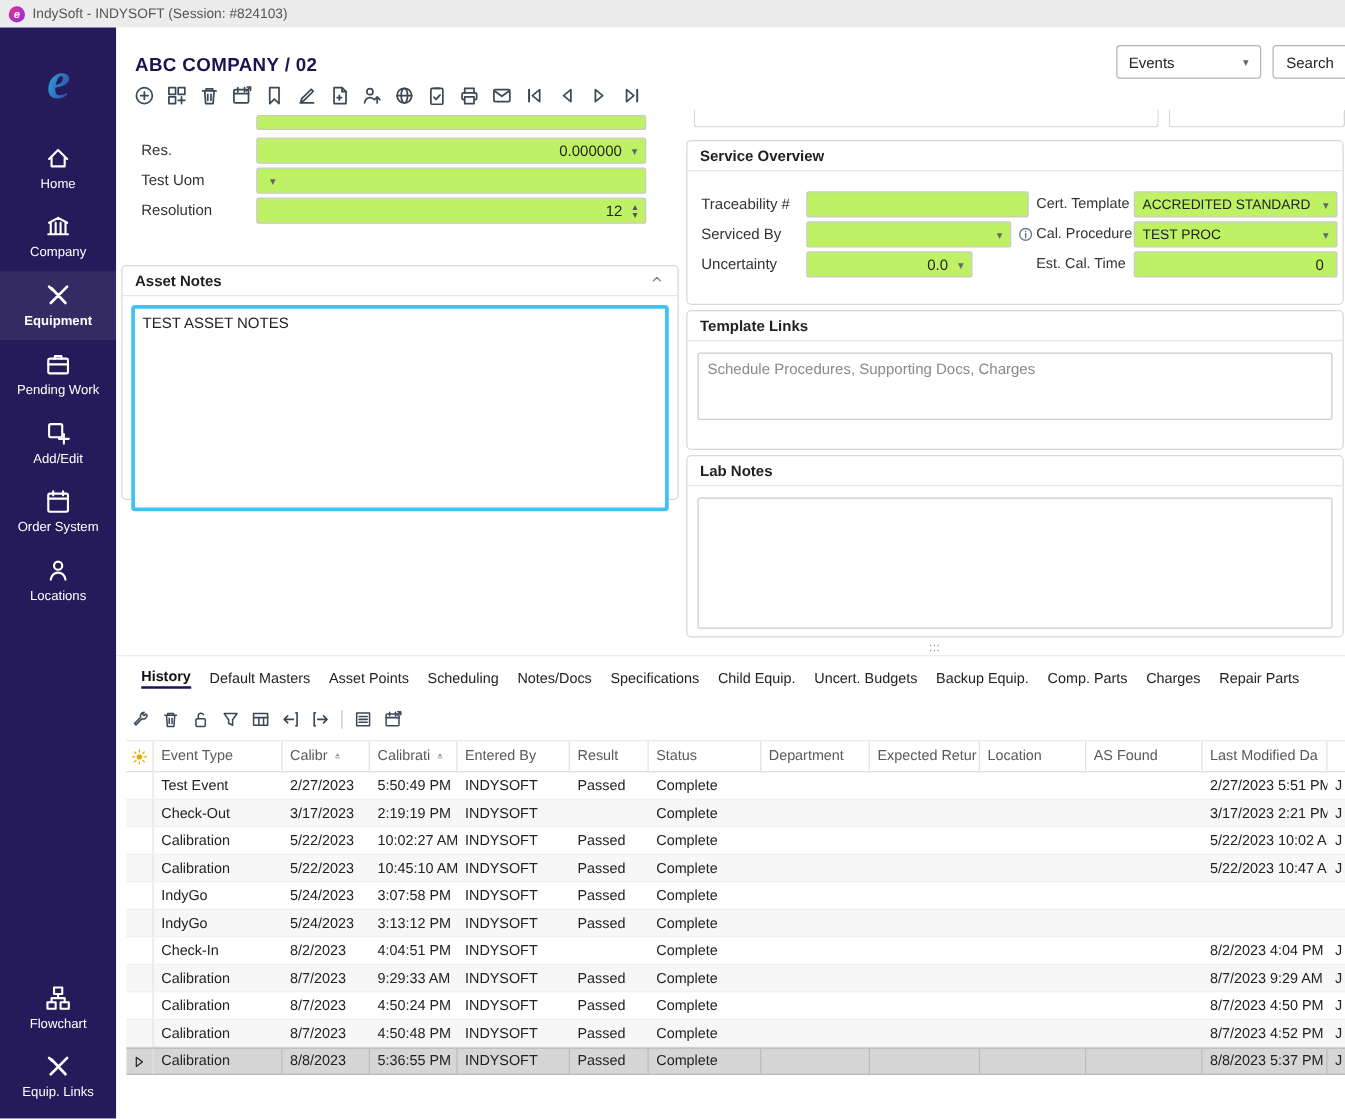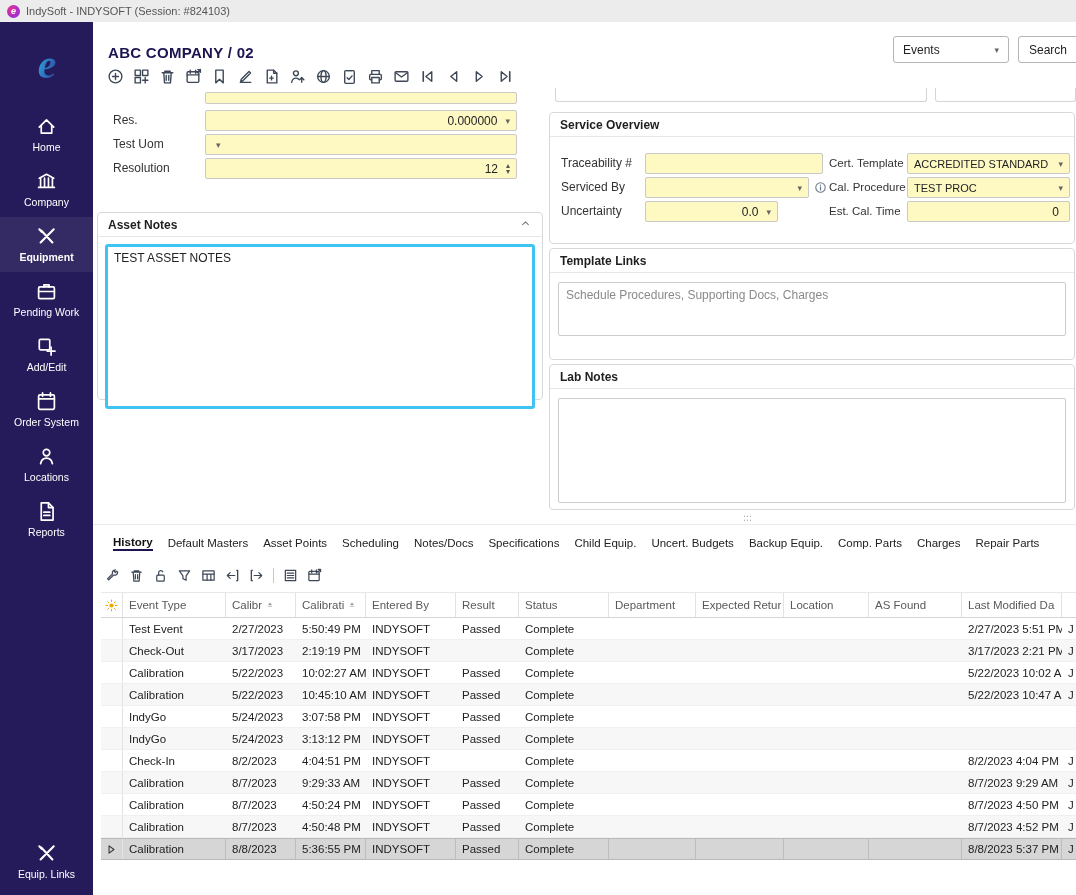--- a/index.html
+++ b/index.html
@@ -24,21 +24,21 @@
   .events-select{position:absolute;left:800px;top:14px;width:116px;height:27px;border:1px solid #b5b5b5;border-radius:3px;background:#fff;display:flex;align-items:center;justify-content:space-between;padding:0 9px;color:#222;cursor:pointer}
   .search-btn{position:absolute;left:925px;top:14px;width:72px;height:27px;border:1px solid #b5b5b5;border-radius:3px;background:#fff;color:#222;display:flex;align-items:center;padding-left:10px;cursor:pointer}
   .toolbar{position:absolute;display:flex;gap:9px;align-items:center;color:#3d4756}
   .toolbar .icon svg{width:17px;height:17px}
   .grid-toolbar .icon svg{width:15px;height:15px}
   .tbtn{background:none;border:none;padding:0;cursor:pointer;color:#3d4756;display:inline-flex}
   .vsep{width:1px;height:15px;background:#c7c7c7;display:inline-block}
   .icon{display:inline-flex}
   
   .field-label{position:absolute;font-size:12px;color:#333;line-height:21px;white-space:nowrap}
-  .input{position:absolute;height:21px;border:1px solid #c9c9c9;border-radius:2px;background:#fef9c3;font-size:12px;color:#222;display:flex;align-items:center;padding:0 6px}
+  .input{position:absolute;height:21px;border:1px solid #c9c9c9;border-radius:2px;background:#bef264;font-size:12px;color:#222;display:flex;align-items:center;padding:0 6px}
   .input .val{flex:1;white-space:nowrap;overflow:hidden}
   .input.right .val{text-align:right;padding-right:4px}
   .input.small{font-size:11px}
   .chev{color:#666;font-size:9px;margin-left:4px}
   .spin{display:flex;flex-direction:column;margin-left:4px}
   .spin span{font-size:8px;line-height:6px;color:#555}
   .cutoff-box{position:absolute;border:1px solid #d5d5d5;border-top:none;background:#fff}
   
   .panel{position:absolute;border:1px solid #d8d8d8;border-radius:4px;background:#fff}
   .panel-header{height:24px;border-bottom:1px solid #e6e6e6;display:flex;align-items:center;justify-content:space-between;padding:0 10px;font-weight:bold;color:#1f1f1f;font-size:12px}
@@ -143,32 +143,34 @@
         </div>
         <div class="nav-item">
           <span class="icon">
             <svg viewBox="0 0 16 16" fill="none" stroke="currentColor" stroke-width="1.3" stroke-linecap="round" stroke-linejoin="round">
               <circle cx="8" cy="5" r="2.5"></circle>
               <path d="M3.5 13.5c.6-3 2.4-4.3 4.5-4.3s3.9 1.3 4.5 4.3"></path>
             </svg>
           </span>
           <span class="nav-label">Locations</span>
         </div>
-        <div class="nav-item">
-          <span class="icon">
-            <svg viewBox="0 0 16 16" fill="none" stroke="currentColor" stroke-width="1.3" stroke-linecap="round" stroke-linejoin="round">
-              <path d="M4 1.5h5.5L13 5v9.5H4z"></path>
-              <path d="M9.5 1.5V5H13M6 8.5h4.5M6 11h4.5"></path>
-            </svg>
-          </span>
-          <span class="nav-label">Reports</span>
-        </div>
       </div>
     <div class="spacer"></div>
     <div style="margin-bottom:6px">
+        <div class="nav-item">
+          <span class="icon">
+            <svg viewBox="0 0 16 16" fill="none" stroke="currentColor" stroke-width="1.3" stroke-linecap="round" stroke-linejoin="round">
+              <rect x="5.5" y="1.5" width="5" height="4"></rect>
+              <rect x="1.5" y="10.5" width="5" height="4"></rect>
+              <rect x="9.5" y="10.5" width="5" height="4"></rect>
+              <path d="M8 5.5V8M4 10.5V8h8v2.5"></path>
+            </svg>
+          </span>
+          <span class="nav-label">Flowchart</span>
+        </div>
         <div class="nav-item">
           <span class="icon">
             <svg viewBox="0 0 16 16" fill="none" stroke="currentColor" stroke-width="1.3" stroke-linecap="round" stroke-linejoin="round">
               <path d="M3.5 12.5 12 4M4 3.5l8.5 9M2.5 2.5l2 2M13.5 2.5l-2 2" stroke-width="1.6"></path>
             </svg>
           </span>
           <span class="nav-label">Equip. Links</span>
         </div>
       </div>
   </div>

